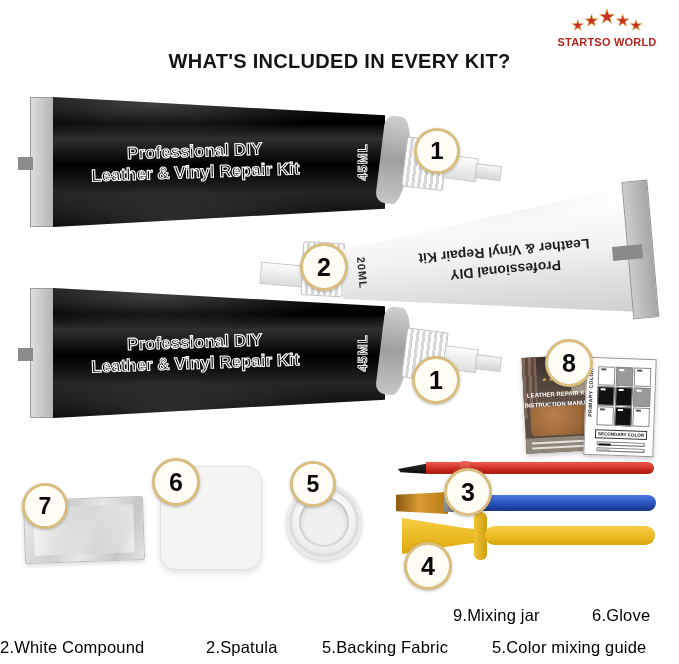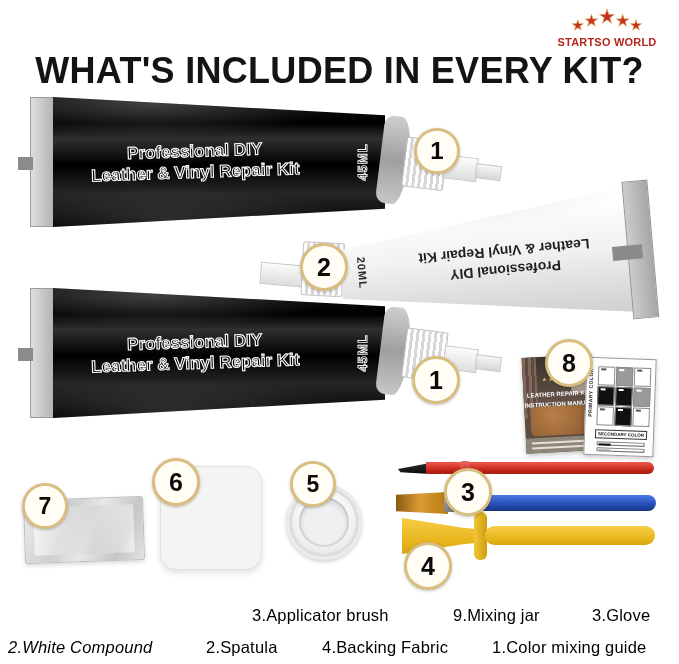--- a/index.html
+++ b/index.html
@@ -12,21 +12,21 @@
   .star{color:#c53022;-webkit-text-stroke:0.6px #d9a24a;line-height:1;}
   .star.s1{font-size:14px;transform:translateY(0px);}
   .star.s2{font-size:16px;transform:translateY(-3px);}
   .star.s3{font-size:19px;transform:translateY(-6px);}
   .star.s4{font-size:16px;transform:translateY(-3px);}
   .star.s5{font-size:14px;transform:translateY(0px);}
   .brand-name{font-size:11px;font-weight:800;color:#b3261e;letter-spacing:.2px;margin-top:4px;}
 
   
   .title{position:absolute;top:50px;left:0;width:100%;text-align:center;
-         font-size:36px;font-weight:800;color:#141414;letter-spacing:.3px;}
+         font-size:20px;font-weight:800;color:#141414;letter-spacing:.3px;}
 
   
   .badge{position:absolute;border-radius:50%;background:#fffdf4;
          border:3px solid #d9be80;box-shadow:0 1px 3px rgba(0,0,0,.25),inset 0 0 0 1px #fff;
          display:flex;align-items:center;justify-content:center;
          font-weight:700;color:#0a0a0a;z-index:30;}
   .badge span{line-height:1;}
 
   
   .tube-black{position:absolute;left:30px;width:470px;height:130px;}
@@ -327,21 +327,20 @@
   <div class="badge" style="left:290px;top:461px;width:40px;height:40px;font-size:23px;">
       <span>5</span>
     </div>
   <div class="badge" style="left:444px;top:468px;width:42px;height:42px;font-size:25px;">
       <span>3</span>
     </div>
   <div class="badge" style="left:404px;top:542px;width:42px;height:42px;font-size:25px;">
       <span>4</span>
     </div>
 
-  <div class="legend-item" style="left:252px;top:606px;">3.Applicator brush</div>
   <div class="legend-item" style="left:453px;top:606px;">9.Mixing jar</div>
-  <div class="legend-item" style="left:592px;top:606px;">3.Glove</div>
-  <div class="legend-item" style="left:8px;top:638px;font-style:italic;">2.White Compound</div>
+  <div class="legend-item" style="left:592px;top:606px;">6.Glove</div>
+  <div class="legend-item" style="left:0;top:638px;">2.White Compound</div>
   <div class="legend-item" style="left:206px;top:638px;">2.Spatula</div>
-  <div class="legend-item" style="left:322px;top:638px;">4.Backing Fabric</div>
-  <div class="legend-item" style="left:492px;top:638px;">1.Color mixing guide</div>
+  <div class="legend-item" style="left:322px;top:638px;">5.Backing Fabric</div>
+  <div class="legend-item" style="left:492px;top:638px;">5.Color mixing guide</div>
 
 </div>
 
 </body></html>

